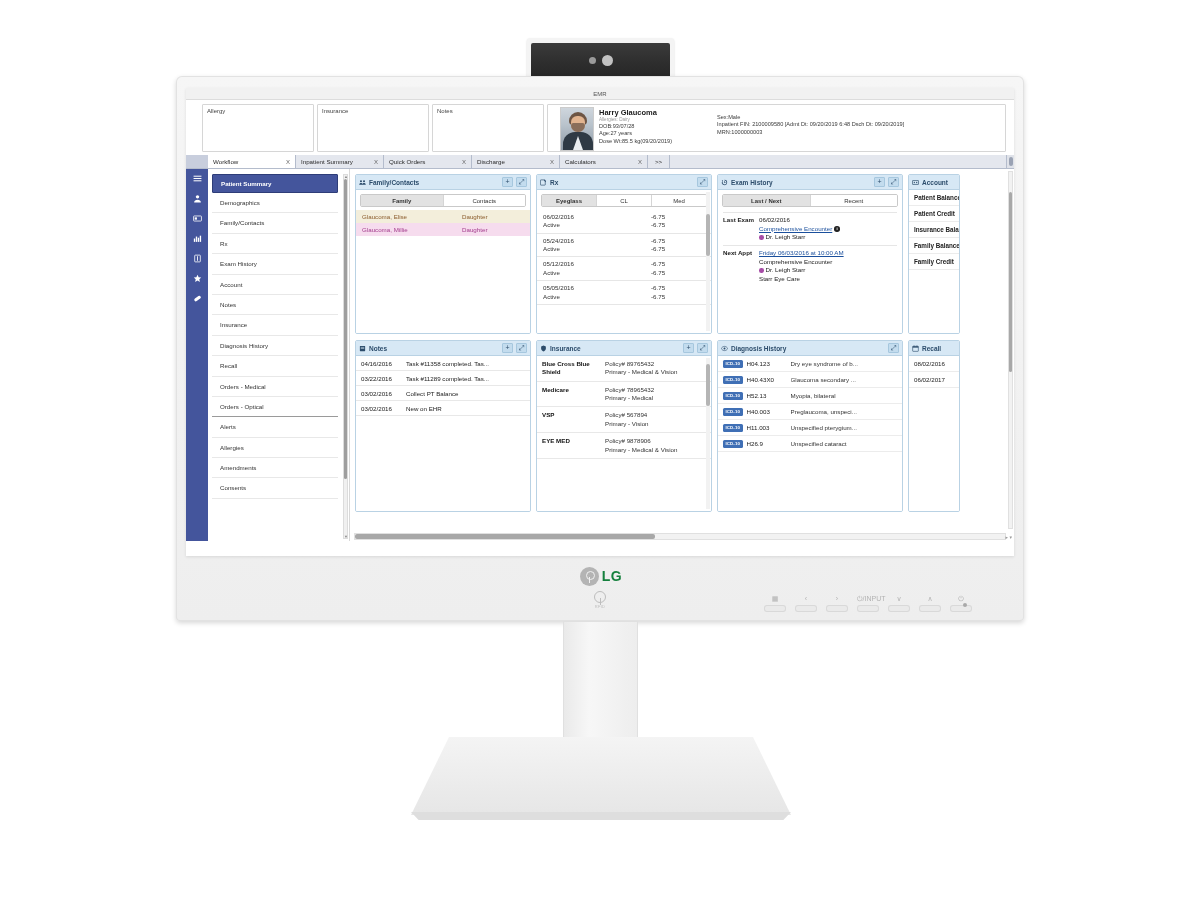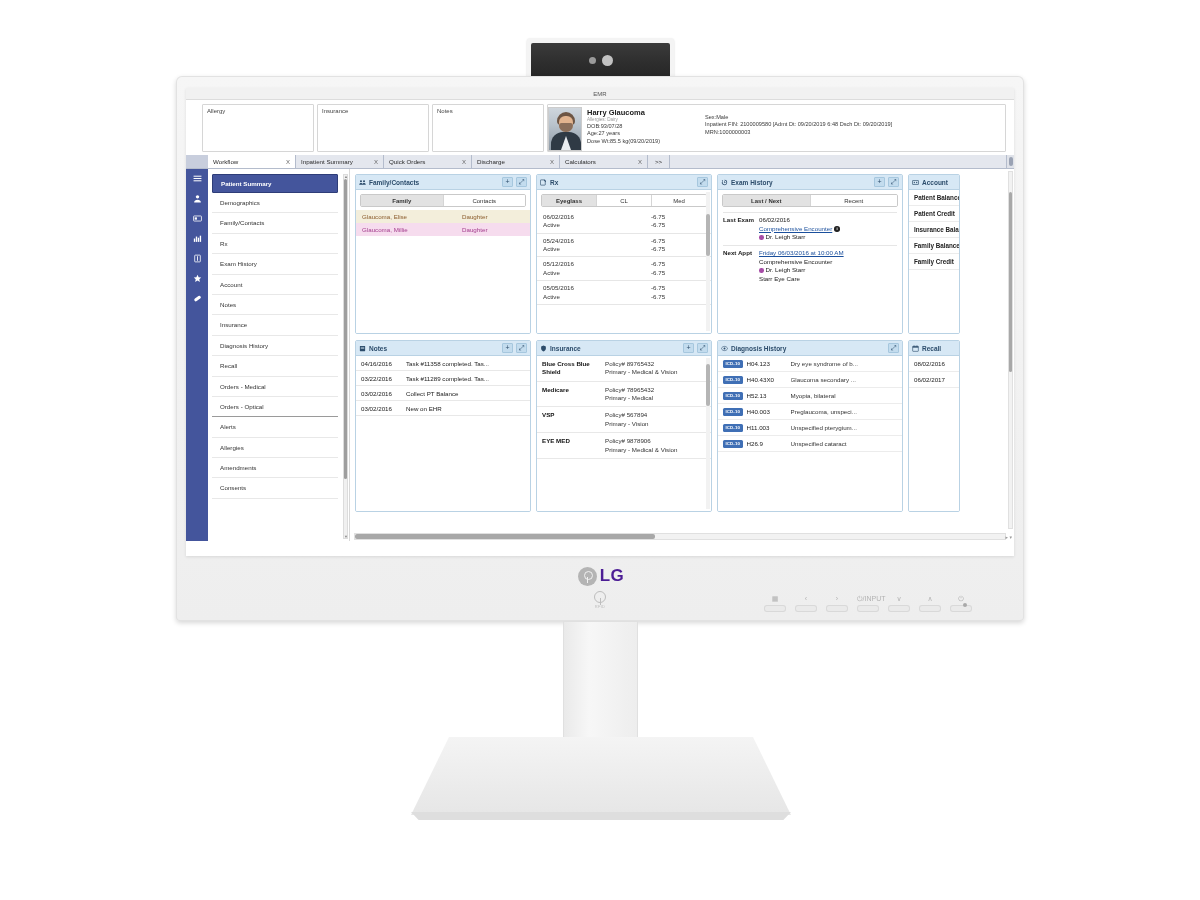--- a/index.html
+++ b/index.html
@@ -50,21 +50,21 @@
     background: #b4b4b4; position: relative;
   }
   .lg-circle::before {
     content: ""; position: absolute; left: 6px; top: 4px; width: 7px; height: 7px;
     border-radius: 50%; border: 1.4px solid #f1f1f1;
   }
   .lg-circle::after {
     content: ""; position: absolute; left: 9px; top: 10px; width: 1.5px; height: 6px;
     background: #f1f1f1;
   }
-  .lg-text { font-size: 17px; font-weight: bold; color: #4c1d95; letter-spacing: .5px; }
+  .lg-text { font-size: 14px; font-weight: bold; color: #15803d; letter-spacing: .5px; }
 
   .rfid {
     position: absolute; left: 588px; top: 591px; width: 24px; text-align: center;
   }
   .rfid-glyph {
     width: 12px; height: 12px; margin: 0 auto; border-radius: 50%;
     border: 1.3px solid #bdbdbd; position: relative;
   }
   .rfid-glyph::after {
     content:""; position:absolute; left:4.5px; top:6px; width:1.3px;height:7px;background:#bdbdbd;
@@ -109,21 +109,21 @@
   .header-cards {
     display: flex; gap: 3px; padding: 4px 8px 3px 16px; align-items: stretch;
     background: #ffffff;
   }
   .hcard {
     width: 112px; height: 48px; border: 1px solid #d6d6d6; background: #fff;
     padding: 3px 4px; font-size: 6px; color: #444; border-radius: 1px;
   }
   .patient-banner {
     flex: 1; height: 48px; border: 1px solid #d6d6d6; background: #fff;
-    display: flex; gap: 5px; padding: 2px 0; border-radius: 1px;
+    display: flex; gap: 5px; padding: 2px 12px; border-radius: 1px;
   }
   .patient-photo {
     width: 34px; height: 44px; border: 1px solid #ccc;
     background: linear-gradient(180deg,#cfd6dd 0%, #b9c3cc 40%, #8e9aa6 100%);
     position: relative; overflow: hidden; flex: none;
   }
   .pp-hair { position:absolute; left:8px; top:4px; width:18px;height:13px;border-radius:9px 9px 4px 4px; background:#6d5544;}
   .pp-face { position:absolute; left:10px; top:8px; width:14px;height:16px;border-radius:7px 7px 8px 8px; background:#e2b48f;}
   .pp-beard{ position:absolute; left:10px; top:15px; width:14px;height:9px;border-radius:3px 3px 8px 8px; background:#7a6251; opacity:.85;}
   .pp-body { position:absolute; left:2px; bottom:0; width:30px;height:18px;border-radius:12px 12px 0 0; background:#2f3a45;}

